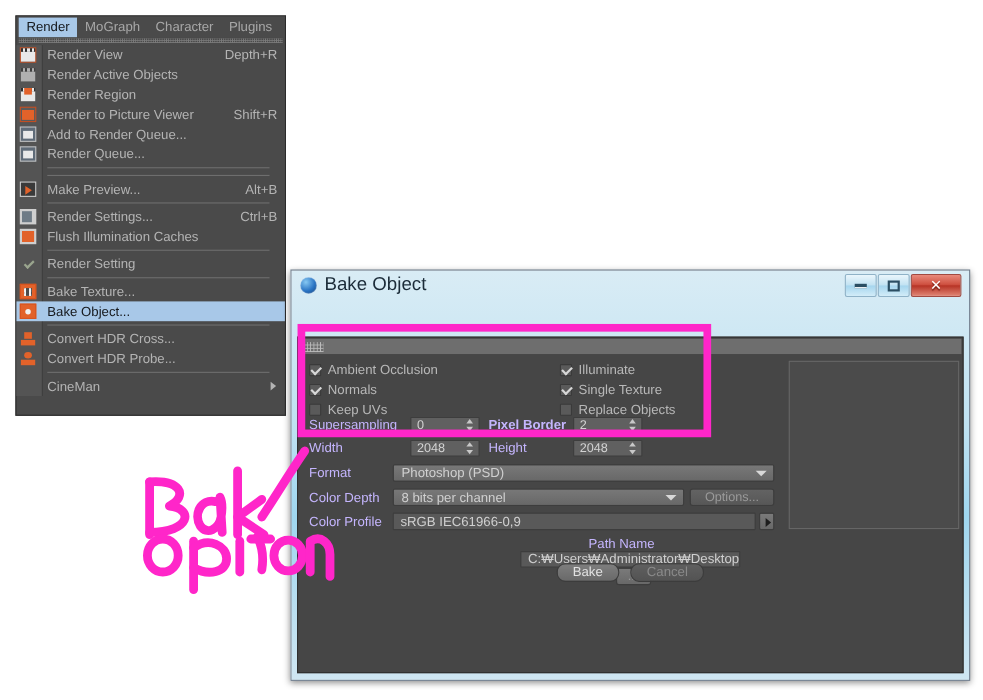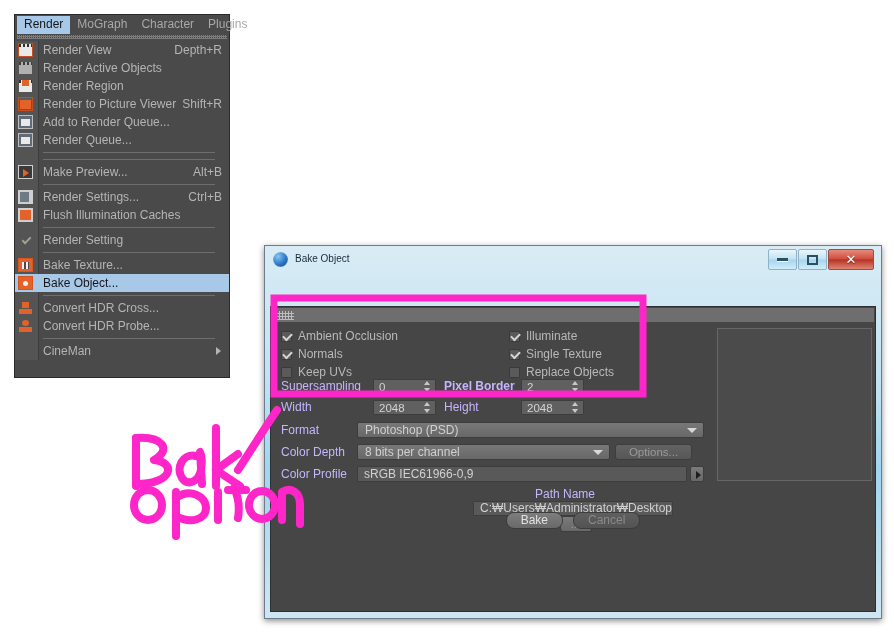--- a/index.html
+++ b/index.html
@@ -4,21 +4,21 @@
 <style>
   html,body{margin:0;padding:0;}
   body{
     width:894px;height:636px;background:#ffffff;overflow:hidden;position:relative;
     font-family:"Liberation Sans","DejaVu Sans",sans-serif;
     -webkit-font-smoothing:none;
   }
 
   
   #menu-root{
-    position:absolute;left:14px;top:14px;width:216px;height:364px;
+    position:absolute;left:14px;top:14px;width:246px;height:364px;
     background:#4a4a4a;border:1px solid #2b2b2b;box-sizing:border-box;
   }
   #menubar{
     position:relative;height:19px;background:#4a4a4a;
     display:flex;align-items:center;padding-left:2px;
   }
   .menubar-item{
     font-size:12px;color:#a8a8a8;padding:2px 7px 3px 7px;line-height:13px;white-space:nowrap;
   }
   .menubar-item.active{background:#a8c8e8;color:#15181c;}
@@ -98,21 +98,21 @@
     background:linear-gradient(180deg,#d9ecf5 0%,#bfe2f2 38%,#9fd6ef 60%,#cfe6f2 100%);
     padding:5px 5px 6px 5px;
     box-shadow:0 2px 6px rgba(0,0,0,.45);
   }
   #dlg-titlebar{
     position:absolute;left:5px;top:2px;right:5px;height:22px;display:flex;align-items:center;
   }
   #dlg-icon{width:15px;height:15px;border-radius:50%;margin-left:3px;margin-right:7px;
     background:radial-gradient(circle at 34% 30%,#86c8f2 0%,#2a74c4 55%,#143f77 100%);
     box-shadow:inset 0 0 1px #fff;}
-  #dlg-title{font-size:10px;color:#1b2b38;line-height:14px;}
+  #dlg-title{font-size:17px;color:#1b2b38;line-height:14px;}
   #winbtns{position:absolute;right:2px;top:1px;display:flex;}
   .wb{width:27px;height:19px;margin-left:1px;border:1px solid #8fb2c7;border-radius:2px;
       display:flex;align-items:center;justify-content:center;
       background:linear-gradient(180deg,#eaf6fc 0%,#c2e2f2 48%,#a5d5ee 52%,#d2ecf8 100%);}
   .wb.close{width:44px;border-color:#a04a41;
       background:linear-gradient(180deg,#e88a7c 0%,#cf5141 45%,#b73426 52%,#e08574 100%);}
   .wb .m{width:11px;height:3px;background:#2b4e63;border-bottom:1px solid #fff;}
   .wb .mx{width:11px;height:10px;border:2px solid #2b4e63;box-sizing:border-box;}
   .wb .x{color:#fff;font-size:13px;font-weight:bold;line-height:13px;text-shadow:0 1px 1px #7a2418;}
 
@@ -444,21 +444,21 @@
       </div>
 
       <div style="position:absolute;left:9px;top:100px;right:170px;display:flex;align-items:center;">
         <span class="lbl-static" style="width:76px;">Format</span>
         <span class="combo" style="flex:1;">
           <span class="v">Photoshop (PSD)</span>
           <span class="caret"></span>
         </span>
       </div>
 
-      <div style="position:absolute;left:9px;top:122px;right:182px;display:flex;align-items:center;">
+      <div style="position:absolute;left:9px;top:122px;right:170px;display:flex;align-items:center;">
         <span class="lbl-static" style="width:76px;">Color Depth</span>
         <span class="combo" style="flex:1;">
           <span class="v">8 bits per channel</span>
           <span class="caret"></span>
         </span>
         <span class="btn-sm dim" style="width:77px;margin-left:5px;">
           <span class="t">Options...</span>
         </span>
       </div>
 

